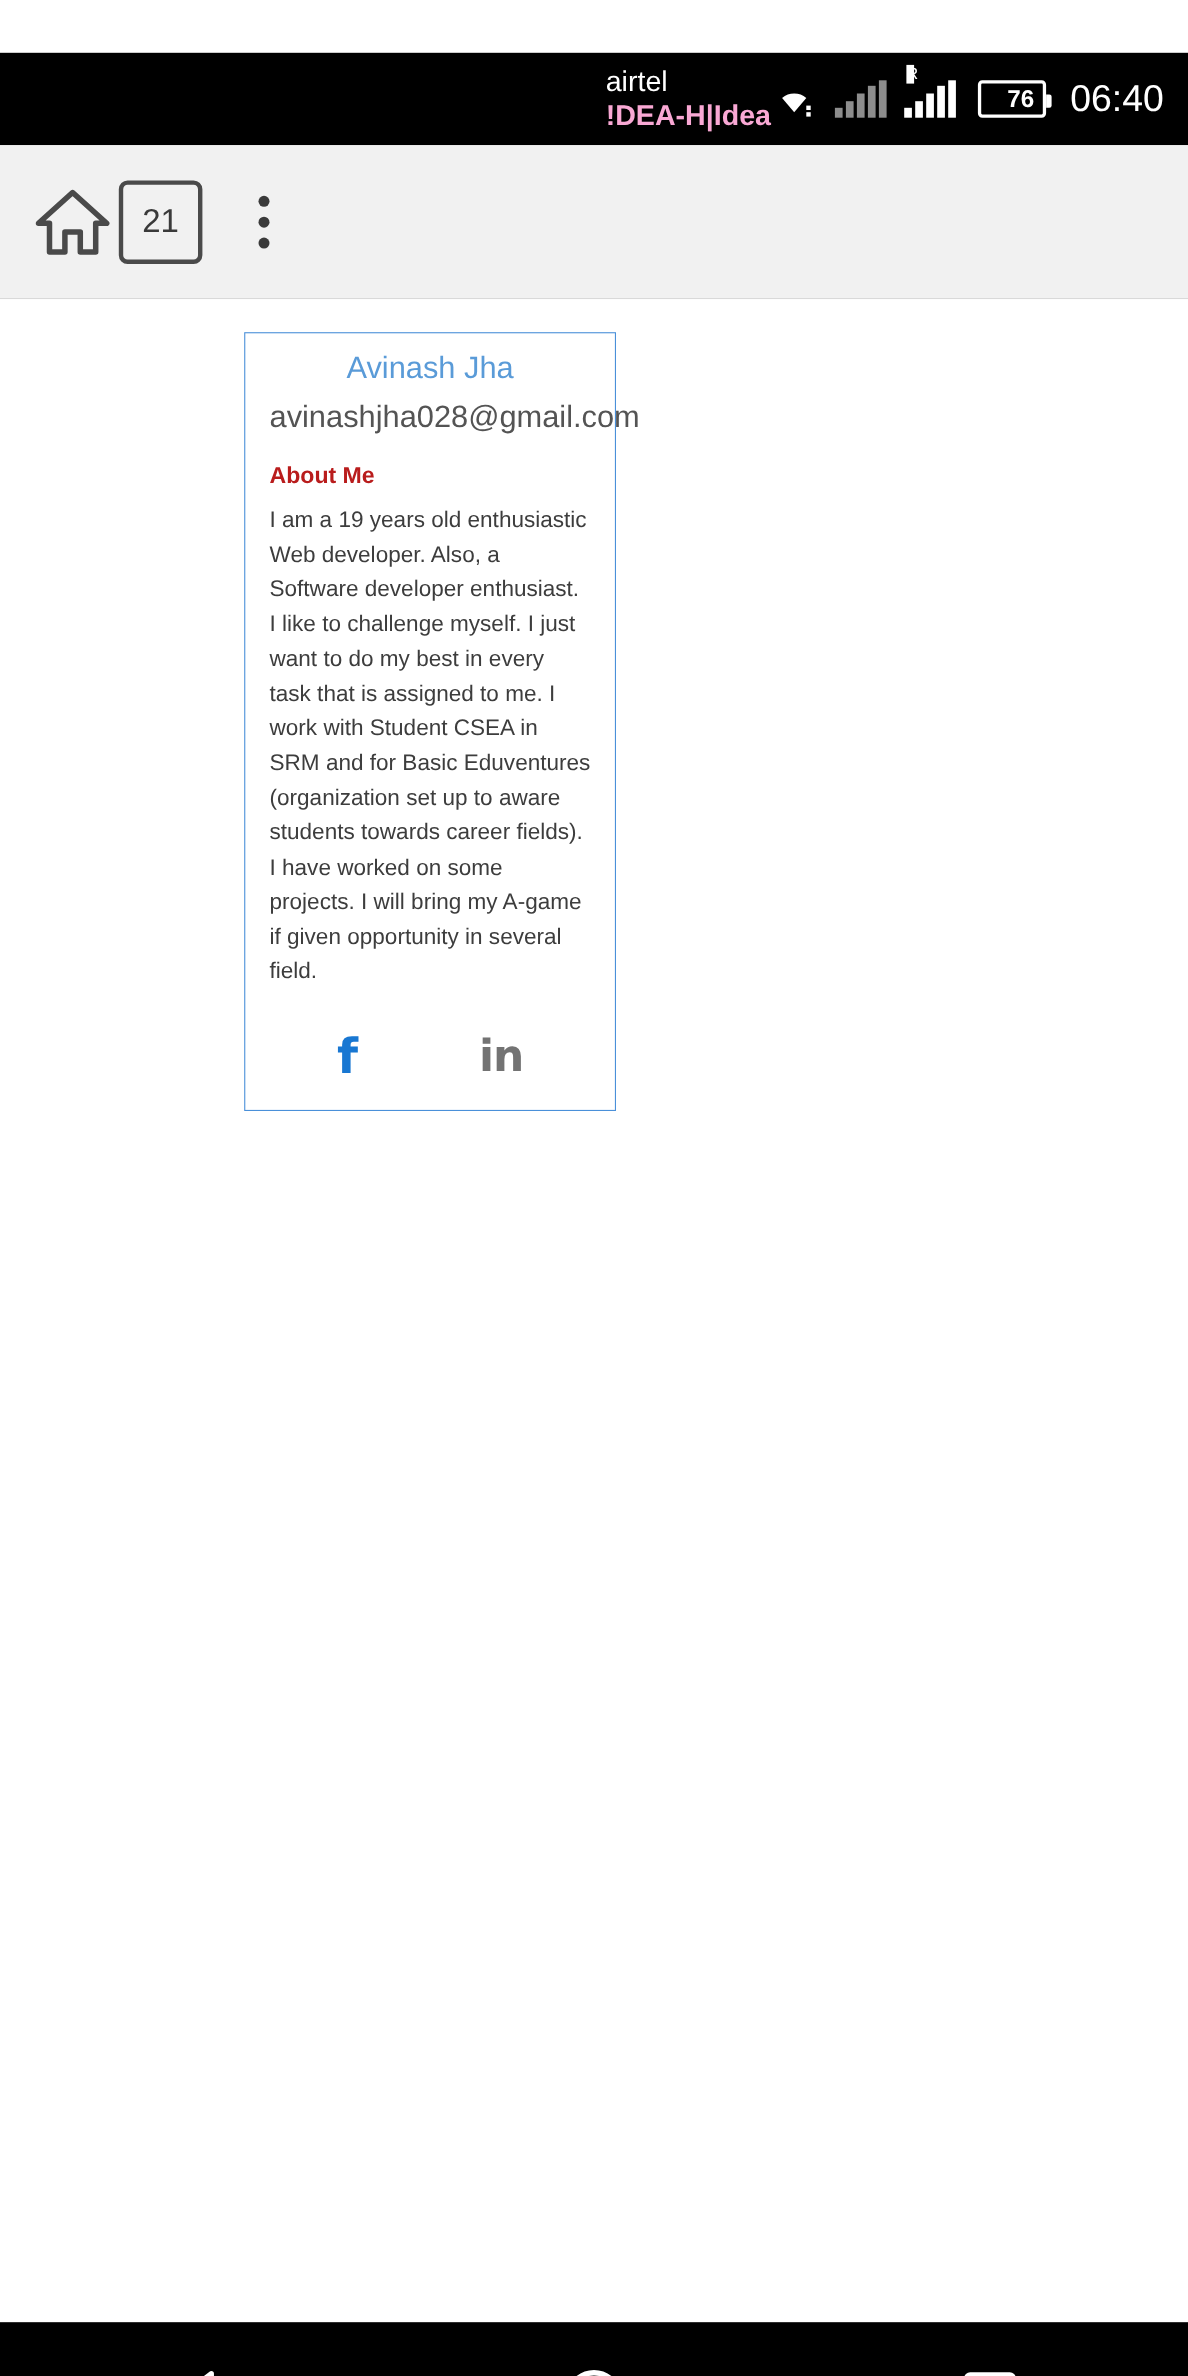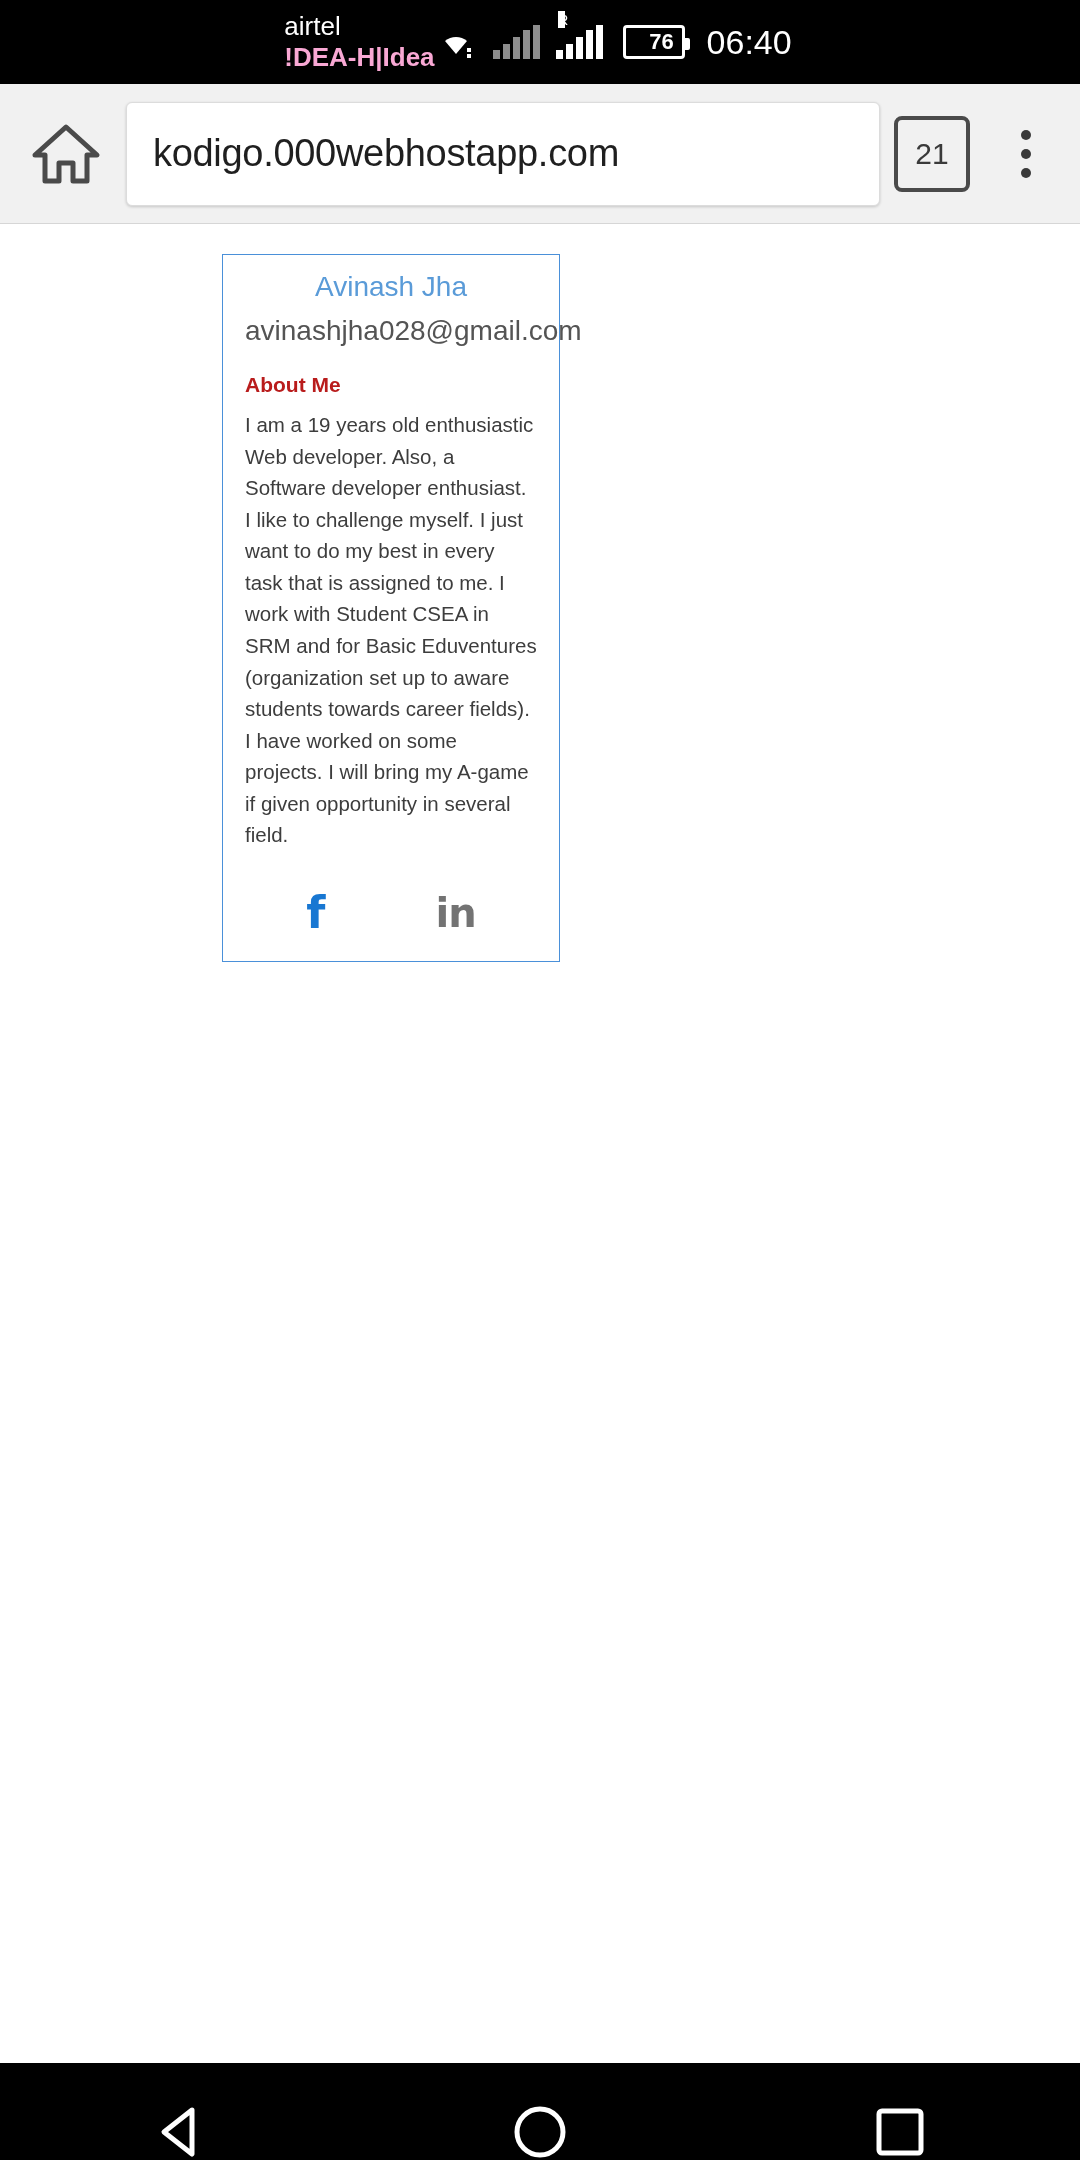--- a/index.html
+++ b/index.html
@@ -11,22 +11,23 @@
     overflow: hidden;
   }
 
   
   .status-bar {
     height: 84px;
     background: #000000;
     color: #ffffff;
     display: flex;
     align-items: center;
-    justify-content: center;
+    justify-content: flex-end;
     padding: 0 22px 0 18px;
+    margin-top: 48px;
   }
   .carrier-block {
     display: flex;
     flex-direction: column;
     justify-content: center;
     line-height: 1.18;
   }
   .carrier-line1 { font-size: 26px; color: #ffffff; }
   .carrier-line2 { font-size: 26px; color: #f9a8d4; font-weight: bold; }
   .status-right {
@@ -246,23 +247,20 @@
     <span class="clock">06:40</span>
   </div>
 </div>
 
 <div class="browser-bar">
   <div class="home-btn">
     <svg width="70" height="66" viewBox="0 0 70 66">
       <path d="M35 6 L66 34 L56 34 L56 60 L42 60 L42 42 L28 42 L28 60 L14 60 L14 34 L4 34 Z" fill="none" stroke="#4a4a4a" stroke-width="5" stroke-linejoin="round"></path>
     </svg>
   </div>
-  <div class="url-box">
-    <span class="url-text" title="Search or type web address">kodigo.000webhostapp.com</span>
-  </div>
   <div class="tabs-btn">
     <span class="tabs-count">21</span>
   </div>
   <div class="menu-btn">
     <i></i>
       <i></i>
       <i></i>
   </div>
 </div>
 

